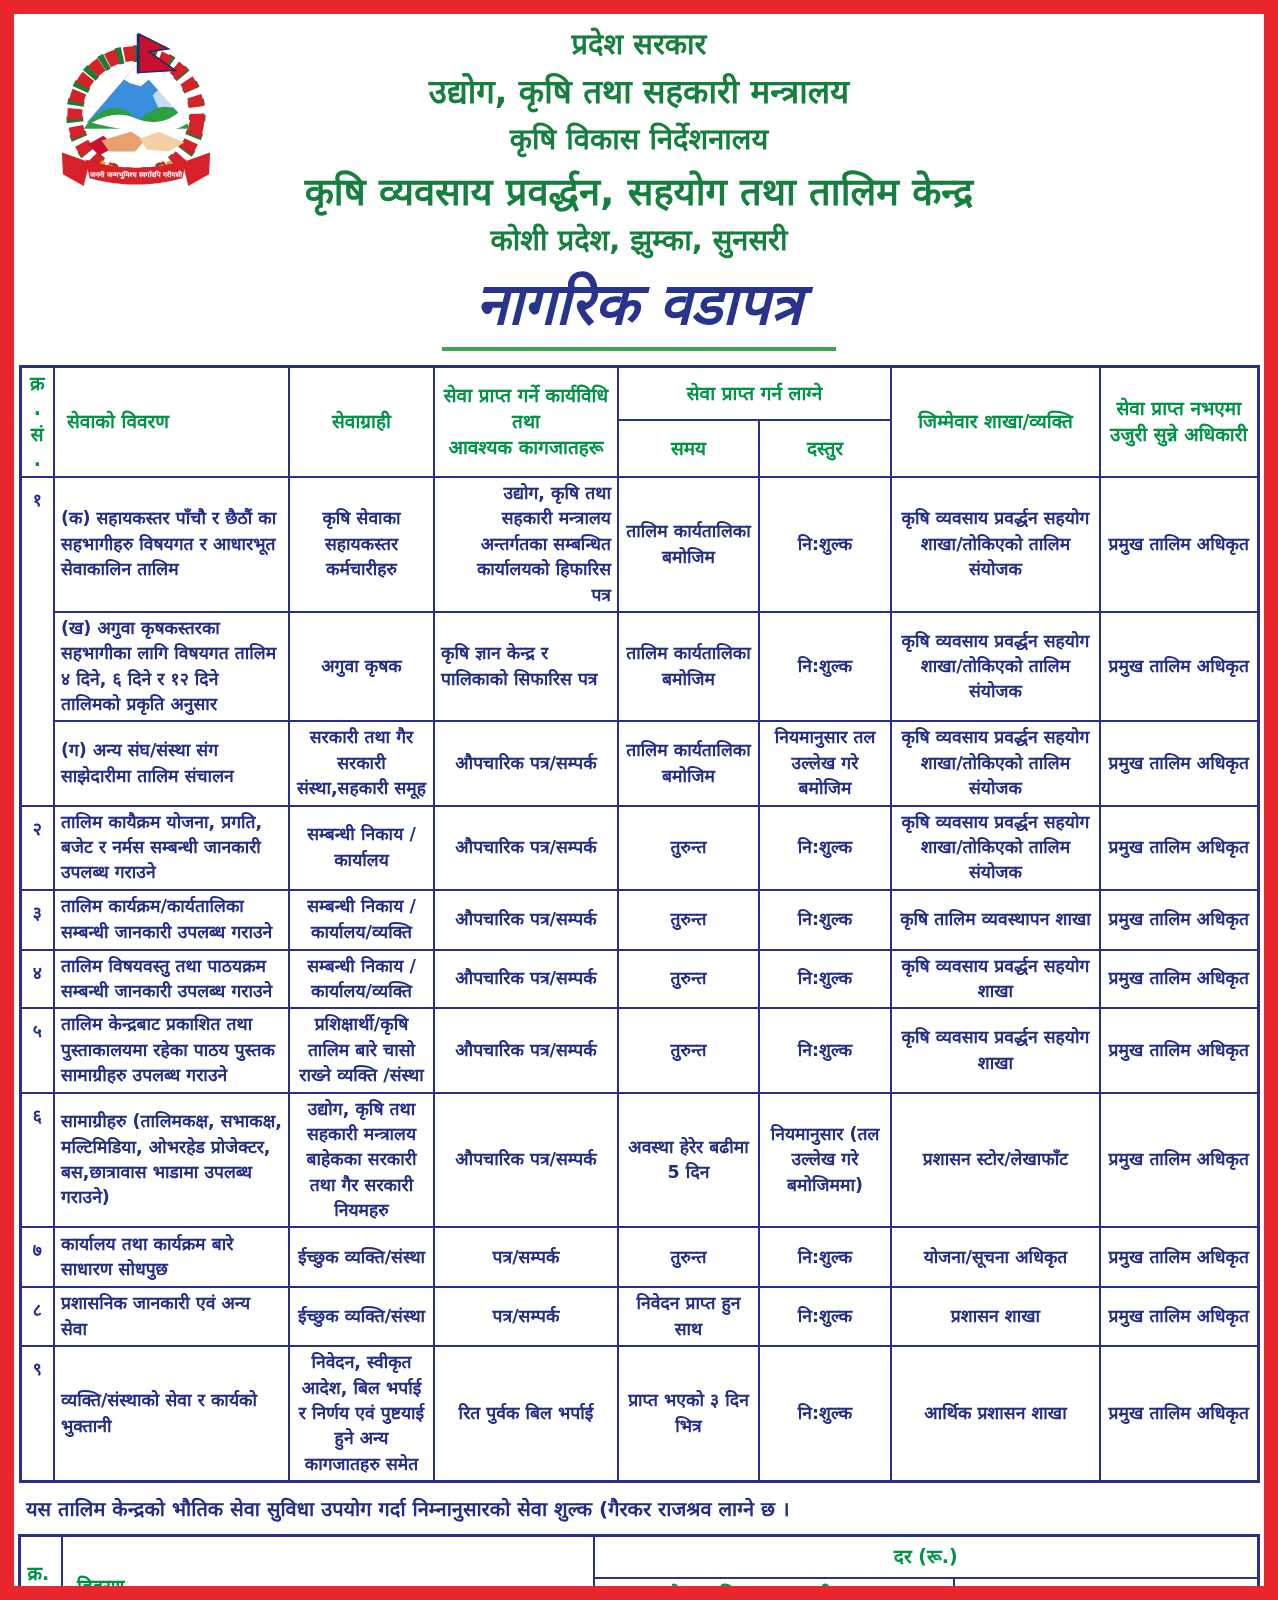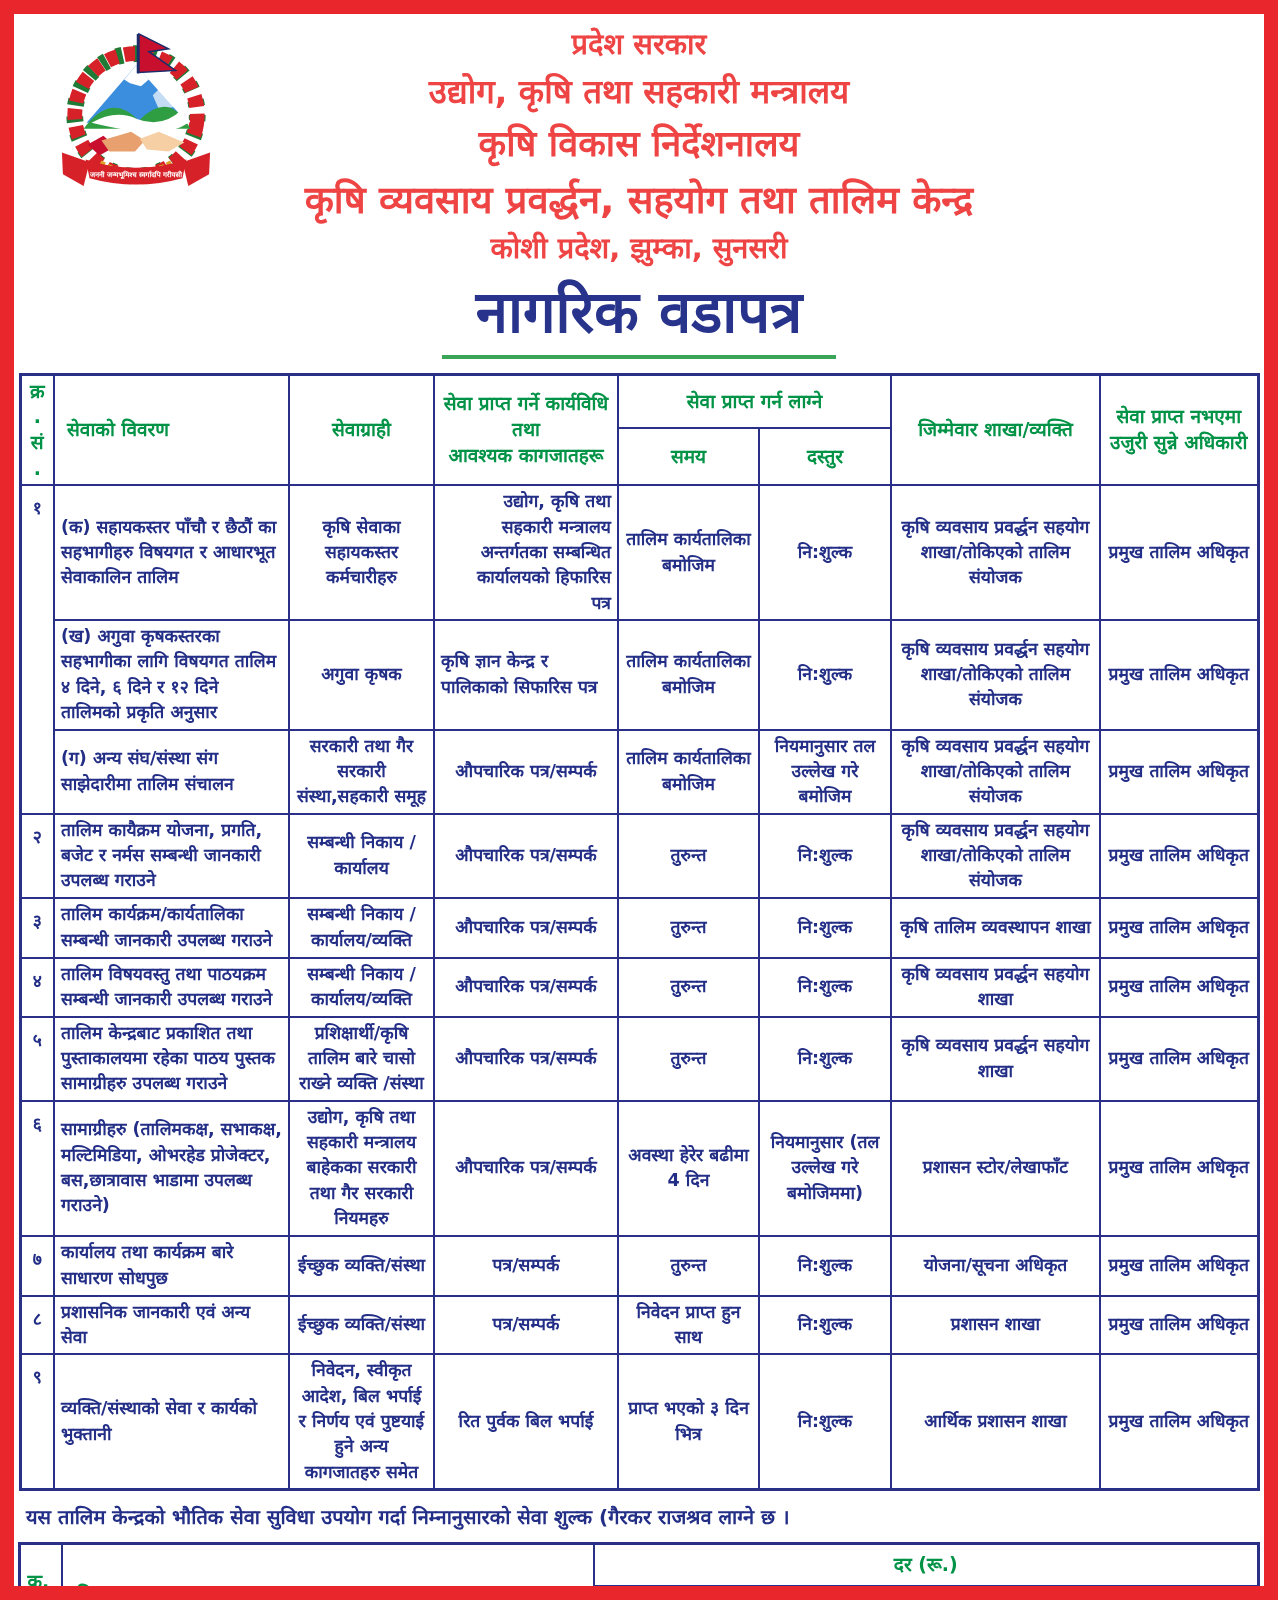--- a/index.html
+++ b/index.html
@@ -13,34 +13,35 @@
   .page {
     position:relative;
     width:1278px; height:1600px;
     border:14px solid #e8262b;
     background:#ffffff;
     overflow:hidden;
   }
   
   .header { position:relative; text-align:center; padding-top:6px; }
   .logo { position:absolute; left:26px; top:16px; width:192px; height:160px; }
-  .h-line { color:#ef4444; line-height:1.15; }
+  .h-line { color:#15803d; line-height:1.15; }
   .h-line1 { font-size:29px; margin:8px 0 2px; }
   .h-line2 { font-size:33px; margin:12px 0 2px; }
-  .h-line3 { font-size:36px; margin:12px 0 2px; }
+  .h-line3 { font-size:29px; margin:12px 0 2px; }
   .h-line4 { font-size:38px; margin:14px 0 4px; }
   .h-line5 { font-size:29px; margin:10px 0 0;text-align:center; }
   .main-title {
     display:inline-block;
     color:#28348c;
     font-size:58px;
     line-height:1.05;
     margin-top:16px;
     padding:0 34px 12px;
     border-bottom:4px solid #3aa558;
+    font-style:italic;
   }
   
   table {
     border-collapse:collapse;
     table-layout:fixed;
     width:1238px;
     margin:0 auto;
   }
   th, td {
     border:2px solid #2a2f88;
@@ -227,21 +228,21 @@
           <td class="c-time">तुरुन्त</td>
           <td class="c-fee">नि:शुल्क</td>
           <td class="c-branch">कृषि व्यवसाय प्रवर्द्धन सहयोग शाखा</td>
           <td class="c-officer">प्रमुख तालिम अधिकृत</td>
         </tr>
         <tr style="height: 100px;">
           <td class="sn">६</td>
           <td class="c-service">सामाग्रीहरु (तालिमकक्ष, सभाकक्ष, मल्टिमिडिया, ओभरहेड प्रोजेक्टर, बस,छात्रावास भाडामा उपलब्ध गराउने)</td>
           <td class="c-recipient">उद्योग, कृषि तथा सहकारी मन्त्रालय बाहेकका सरकारी तथा गैर सरकारी नियमहरु</td>
           <td class="c-procedure">औपचारिक पत्र/सम्पर्क</td>
-          <td class="c-time">अवस्था हेरेर बढीमा 4 दिन</td>
+          <td class="c-time">अवस्था हेरेर बढीमा 5 दिन</td>
           <td class="c-fee">नियमानुसार (तल उल्लेख गरे बमोजिममा)</td>
           <td class="c-branch">प्रशासन स्टोर/लेखाफाँट</td>
           <td class="c-officer">प्रमुख तालिम अधिकृत</td>
         </tr>
         <tr style="height: 60px;">
           <td class="sn">७</td>
           <td class="c-service">कार्यालय तथा कार्यक्रम बारे साधारण सोधपुछ</td>
           <td class="c-recipient">ईच्छुक व्यक्ति/संस्था</td>
           <td class="c-procedure">पत्र/सम्पर्क</td>
           <td class="c-time">तुरुन्त</td>

